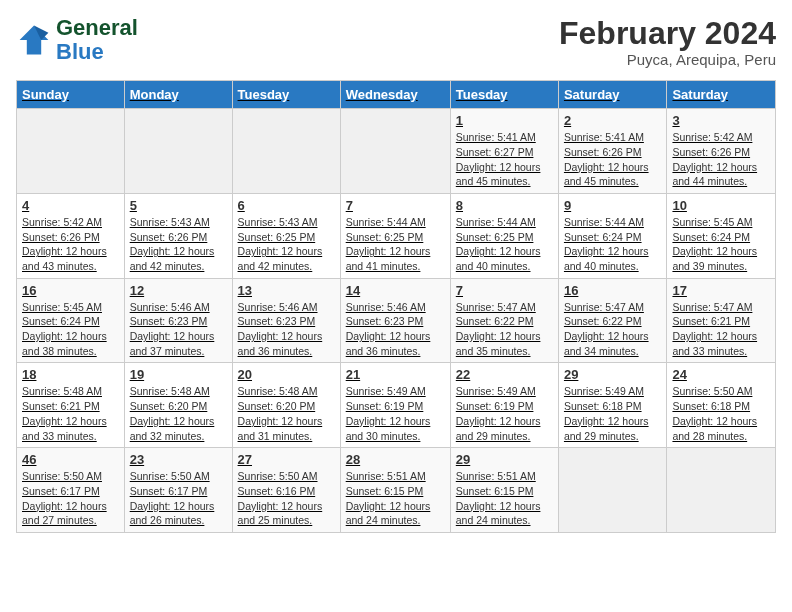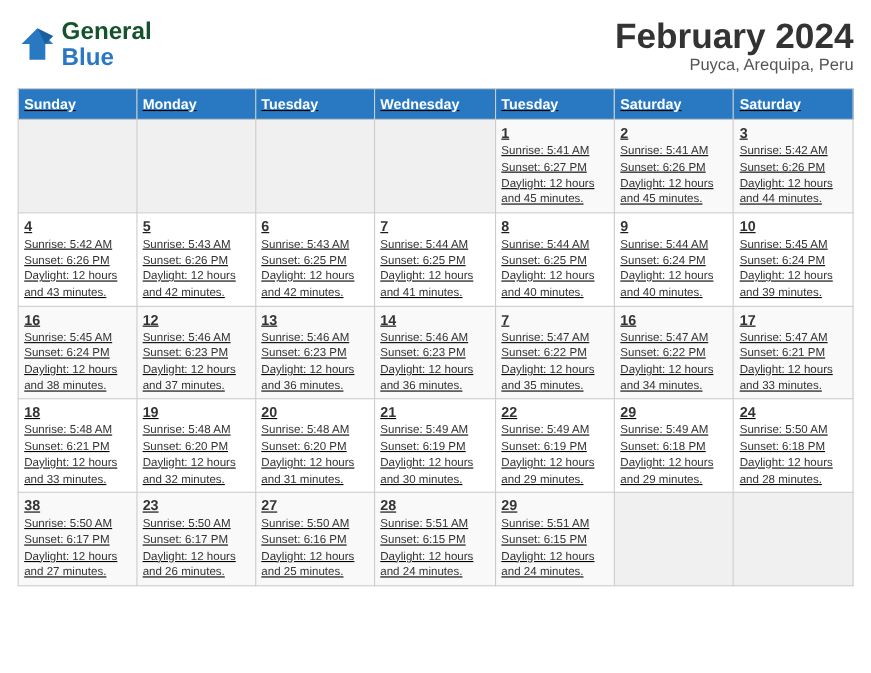--- a/index.html
+++ b/index.html
@@ -279,21 +279,21 @@
         </td>
         <td>
           <span class="day-num">24</span>
           <div class="day-info" style="white-space: pre-line;">Sunrise: 5:50 AM
 Sunset: 6:18 PM
 Daylight: 12 hours and 28 minutes.</div>
         </td>
       </tr>
       <tr>
         <td>
-          <span class="day-num">38</span>
+          <span class="day-num">46</span>
           <div class="day-info" style="white-space: pre-line;">Sunrise: 5:50 AM
 Sunset: 6:17 PM
 Daylight: 12 hours and 27 minutes.</div>
         </td>
         <td>
           <span class="day-num">23</span>
           <div class="day-info" style="white-space: pre-line;">Sunrise: 5:50 AM
 Sunset: 6:17 PM
 Daylight: 12 hours and 26 minutes.</div>
         </td>

